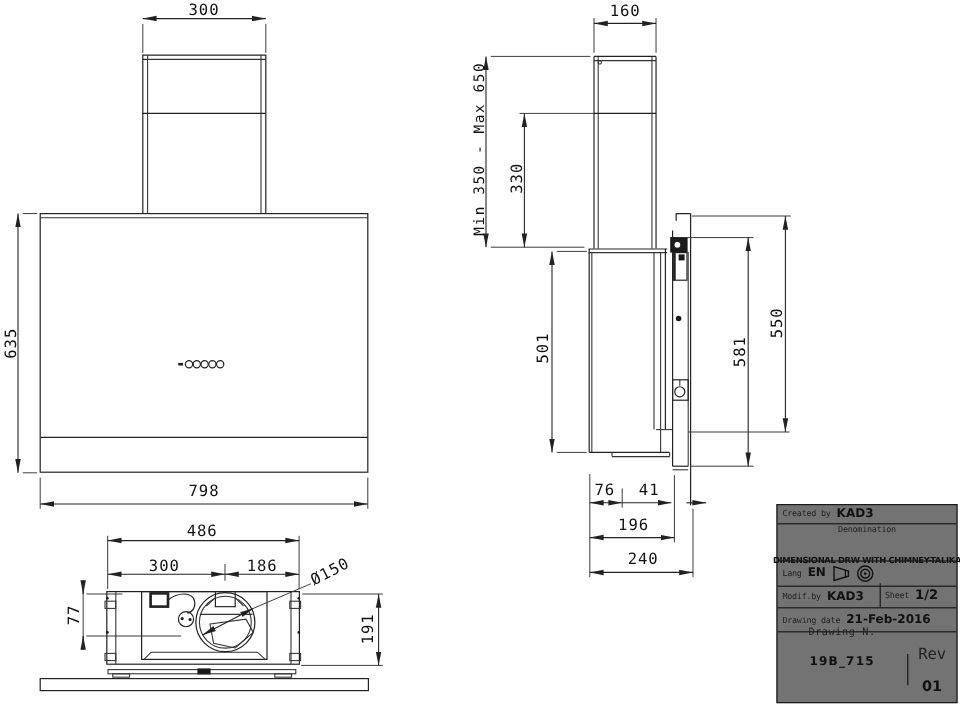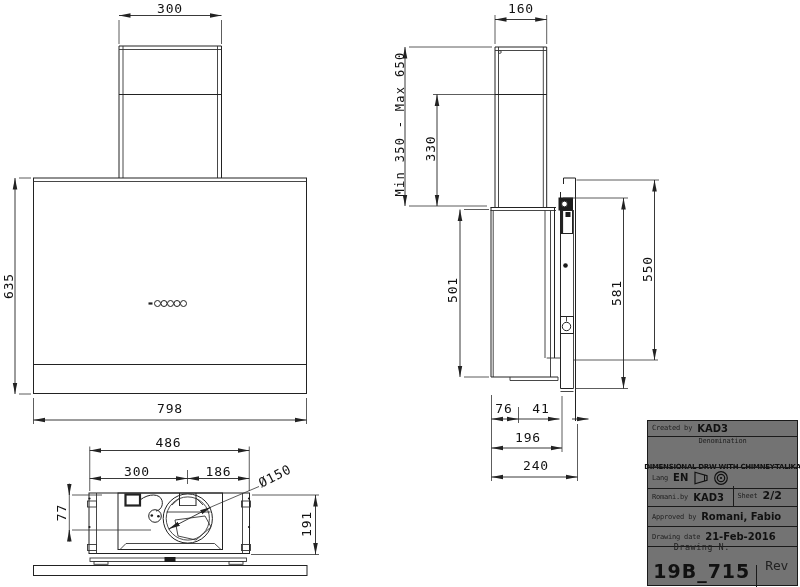--- a/index.html
+++ b/index.html
@@ -263,39 +263,35 @@
         <line x1="12.5" y1="5" x2="12.5" y2="11" stroke="#111" stroke-width="1"></line>
       </svg>
       <svg width="16" height="16" viewBox="0 0 16 16" style="margin-left:3px">
         <circle cx="8" cy="8" r="6.3" fill="none" stroke="#111" stroke-width="1.2"></circle>
         <circle cx="8" cy="8" r="3.7" fill="none" stroke="#111" stroke-width="1.2"></circle>
         <circle cx="8" cy="8" r="1.1" fill="#111"></circle>
       </svg>
     </div>
     <div class="cell rt" style="flex:1">
       <span class="tb-lab">Sheet</span>
-      <span class="tb-val" style="font-size:11px">2/2</span>
+      <span class="tb-val" style="font-size:11px">1/2</span>
     </div>
   </div>
   <div class="tb-row" style="height:18.5px">
-    <span class="tb-lab">Romani.by</span>
+    <span class="tb-lab">Modif.by</span>
     <span class="tb-val">KAD3</span>
-  </div>
-  <div class="tb-row" style="height:20px">
-    <span class="tb-lab">Approved by</span>
-    <span class="tb-val" style="font-size:10px">Romani, Fabio</span>
   </div>
   <div class="tb-row" style="height:20px">
     <span class="tb-lab">Drawing date</span>
     <span class="tb-val">21-Feb-2016</span>
   </div>
   <div class="tb-row tb-split" style="height:27px">
     <div class="cell col" style="width:107.5px">
       <div class="tb-lab" style="font-size:8.5px;letter-spacing:0.5px">Drawing N.</div>
-      <div style="font-family:'DejaVu Sans',sans-serif;font-weight:bold;font-size:19px;
+      <div style="font-family:'DejaVu Sans',sans-serif;font-weight:bold;font-size:10px;
                   line-height:13px;letter-spacing:1px">19B_715</div>
     </div>
     <div class="cell rt col" style="flex:1">
       <div class="tb-lab" style="font-size:13px">Rev</div>
       <div style="font-family:'DejaVu Sans',sans-serif;font-weight:bold;font-size:12px;
                   line-height:12px">01</div>
     </div>
   </div>
 </div>
 

